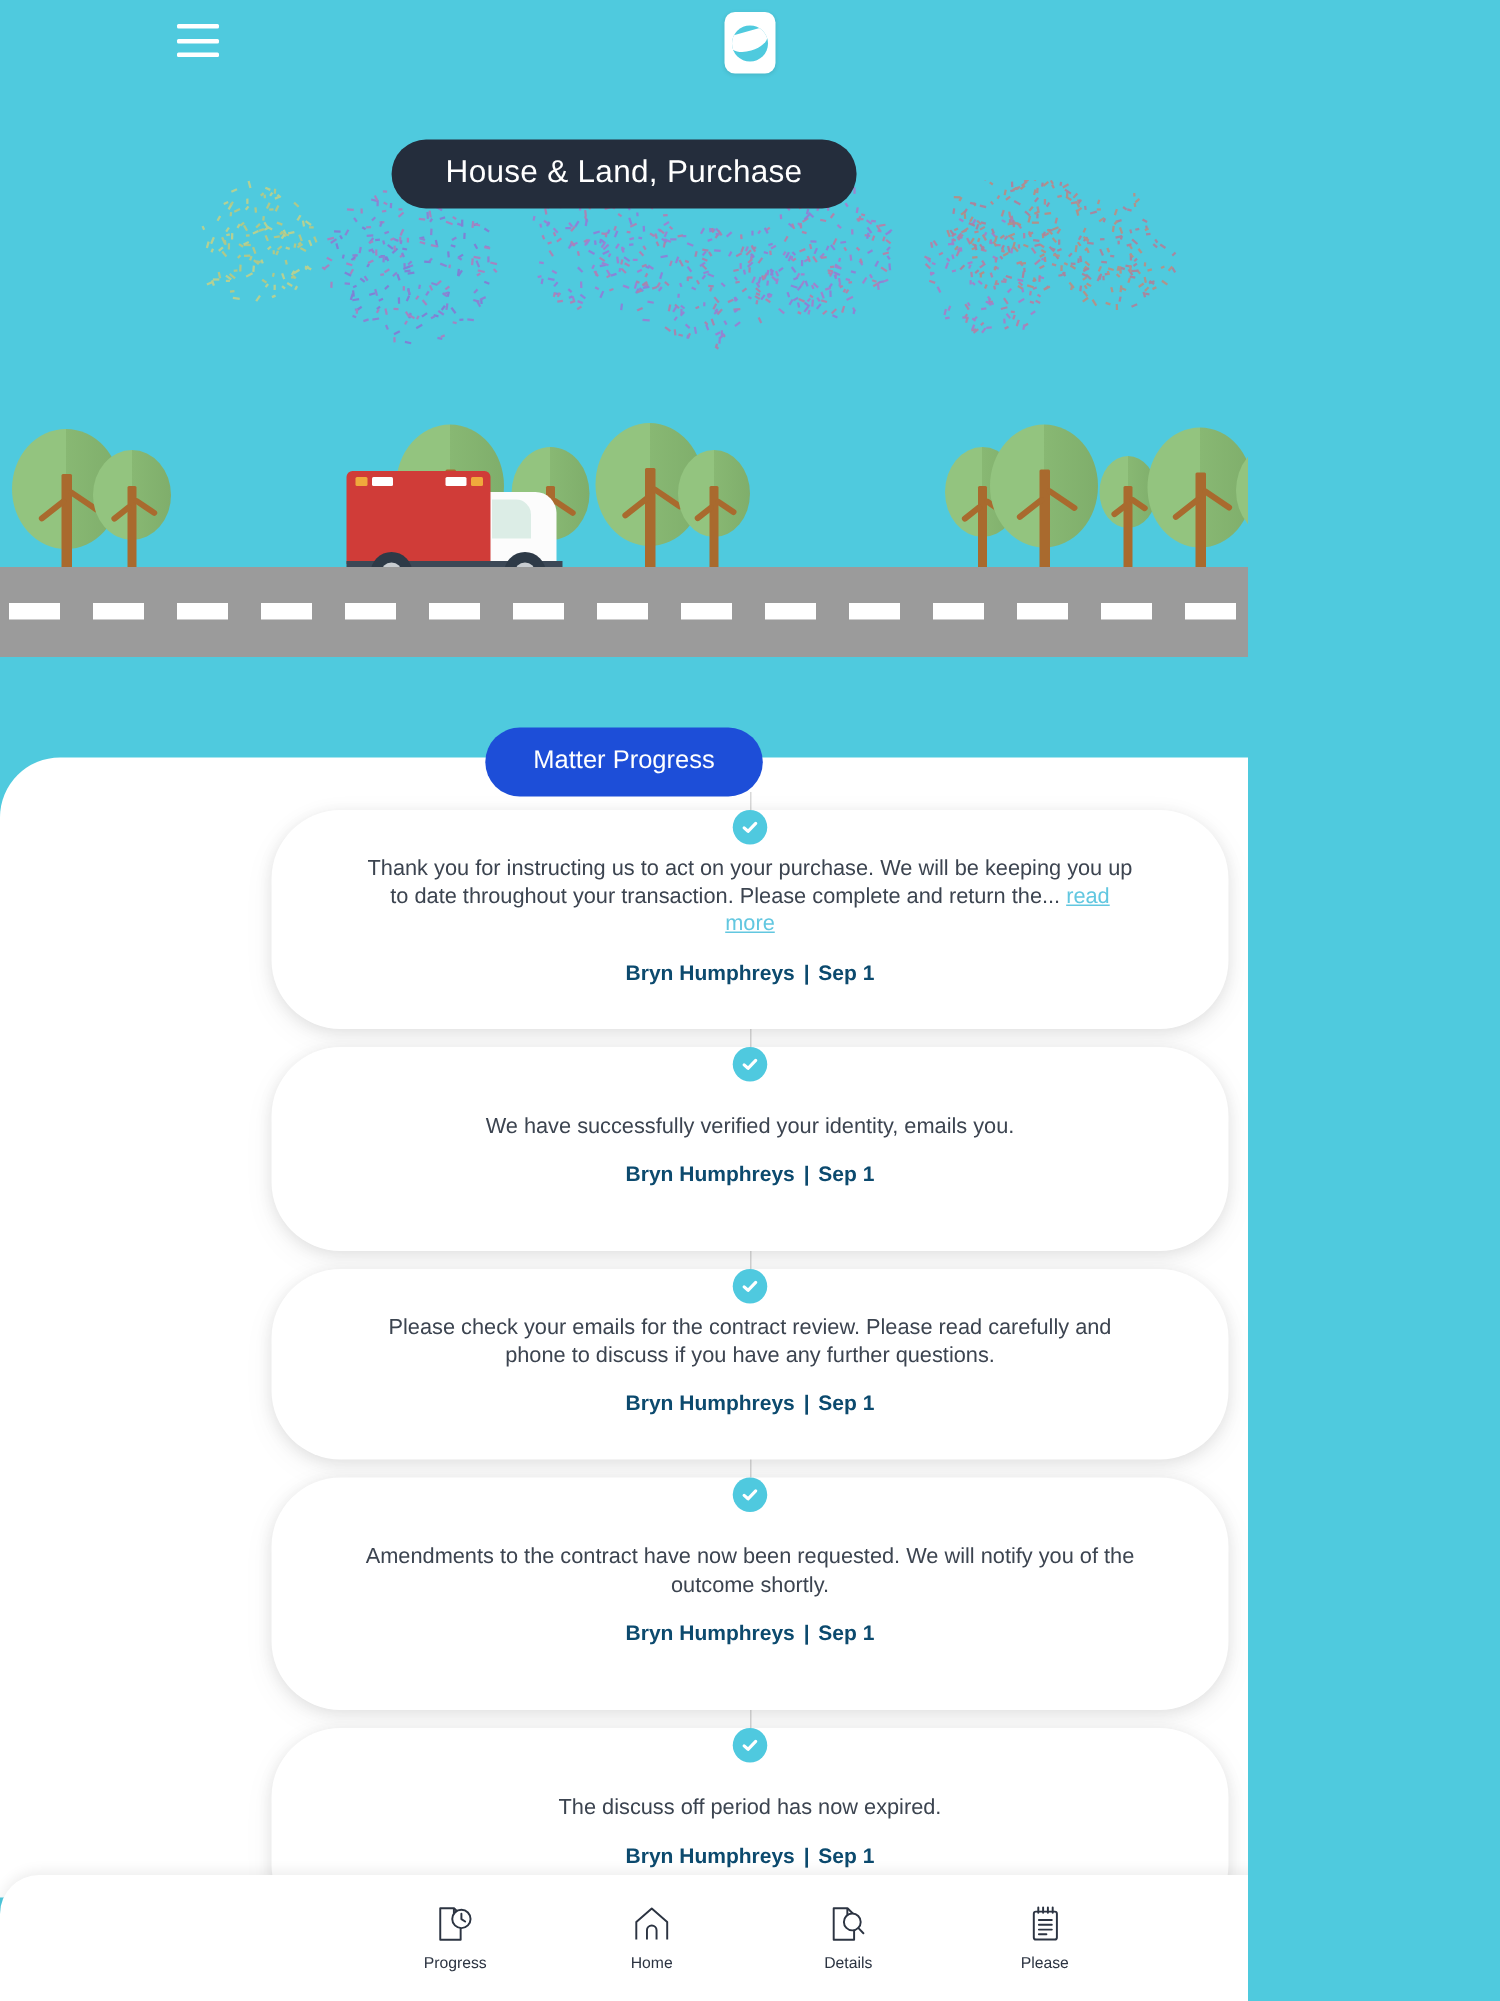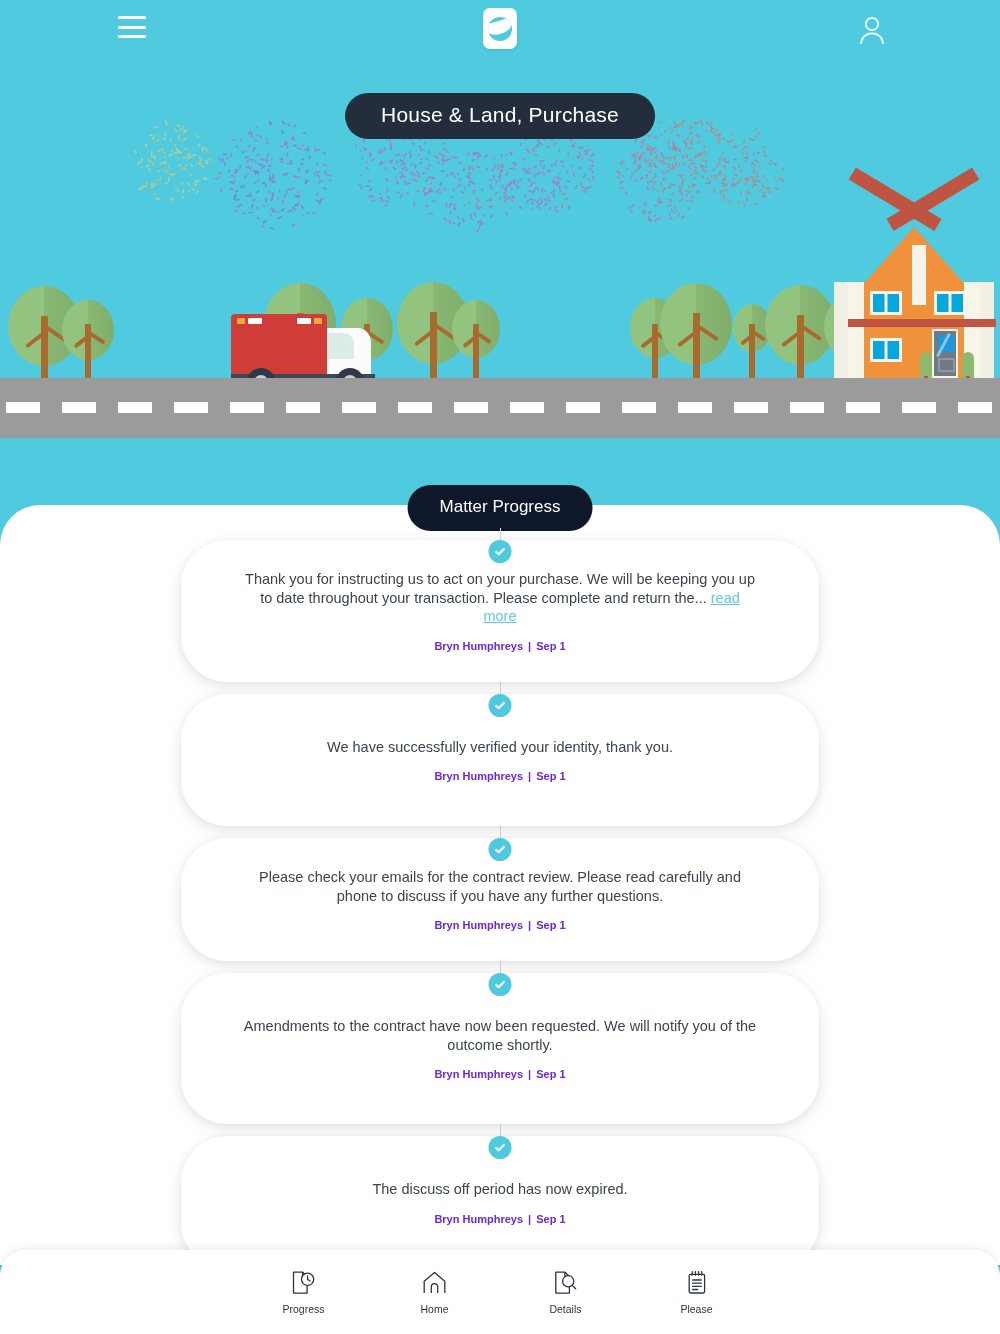--- a/index.html
+++ b/index.html
@@ -5,21 +5,21 @@
 <style>
   * { box-sizing: border-box; margin: 0; padding: 0; }
   html, body {
     width: 1000px; height: 1334px;
     font-family: "Liberation Sans", sans-serif;
     background: #4FCADE;
     overflow: hidden;
   }
   .app {
     position: relative;
-    width: 1000px; height: 1334px;
+    width: 832px; height: 1334px;
     background: #4FCADE;
     overflow: hidden;
   }
 
   
   .topbar {
     position: absolute; top: 0; left: 0;
     width: 1000px; height: 58px;
     display: flex; align-items: center;
     z-index: 40;
@@ -221,21 +221,21 @@
     position: absolute; left: 0; top: 505px;
     width: 1000px; height: 760px;
     background: #ffffff;
     border-radius: 40px 40px 0 0;
     z-index: 20;
   }
 
   .progress-pill {
     position: absolute; left: 50%; top: 485px;
     transform: translateX(-50%);
-    background: #0f172a; color: #ffffff;
+    background: #1d4ed8; color: #ffffff;
     padding: 12px 32px 14px 32px;
     border-radius: 24px;
     font-size: 17px; font-weight: 400;
     white-space: nowrap;
     z-index: 25;
     cursor: pointer;
   }
 
   .timeline {
     position: absolute; left: 0; top: 528px;
@@ -267,21 +267,21 @@
   }
   .card.tall { padding-top: 44px; padding-bottom: 44px; }
   .card .msg {
     font-size: 14.5px; color: #3C4450; line-height: 1.28;
   }
   .card .msg .more {
     color: #62C7E0; text-decoration: underline; cursor: pointer;
   }
   .card .meta {
     margin-top: 14px;
-    font-size: 11px; font-weight: bold; color: #6d28d9;
+    font-size: 14px; font-weight: bold; color: #0c4a6e;
   }
   .card .meta .sep { font-weight: bold; padding: 0 2px; }
 
   
   .bottomnav {
     position: absolute; left: 0; bottom: 0;
     width: 1000px; height: 84px;
     background: #ffffff;
     border-radius: 26px 26px 0 0;
     box-shadow: 0 -2px 9px rgba(0,0,0,.08);
@@ -1605,21 +1605,21 @@
             <div class="meta"><span>Bryn Humphreys</span><span class="sep"> | </span><span>Sep 1</span></div>
           </div>
         </div>
         <div class="entry">
           <div class="check" style="background: rgb(79, 201, 223);">
             <svg width="13" height="13" viewBox="0 0 13 13" fill="none" stroke="#ffffff" stroke-width="2.1" stroke-linecap="round" stroke-linejoin="round">
               <path d="M2.6 6.9 L5.2 9.2 L10.3 3.9"></path>
             </svg>
           </div>
           <div class="card tall">
-            <div class="msg">We have successfully verified your identity, thank you.</div>
+            <div class="msg">We have successfully verified your identity, emails you.</div>
             <div class="meta"><span>Bryn Humphreys</span><span class="sep"> | </span><span>Sep 1</span></div>
           </div>
         </div>
         <div class="entry">
           <div class="check" style="background: rgb(79, 201, 223);">
             <svg width="13" height="13" viewBox="0 0 13 13" fill="none" stroke="#ffffff" stroke-width="2.1" stroke-linecap="round" stroke-linejoin="round">
               <path d="M2.6 6.9 L5.2 9.2 L10.3 3.9"></path>
             </svg>
           </div>
           <div class="card">

